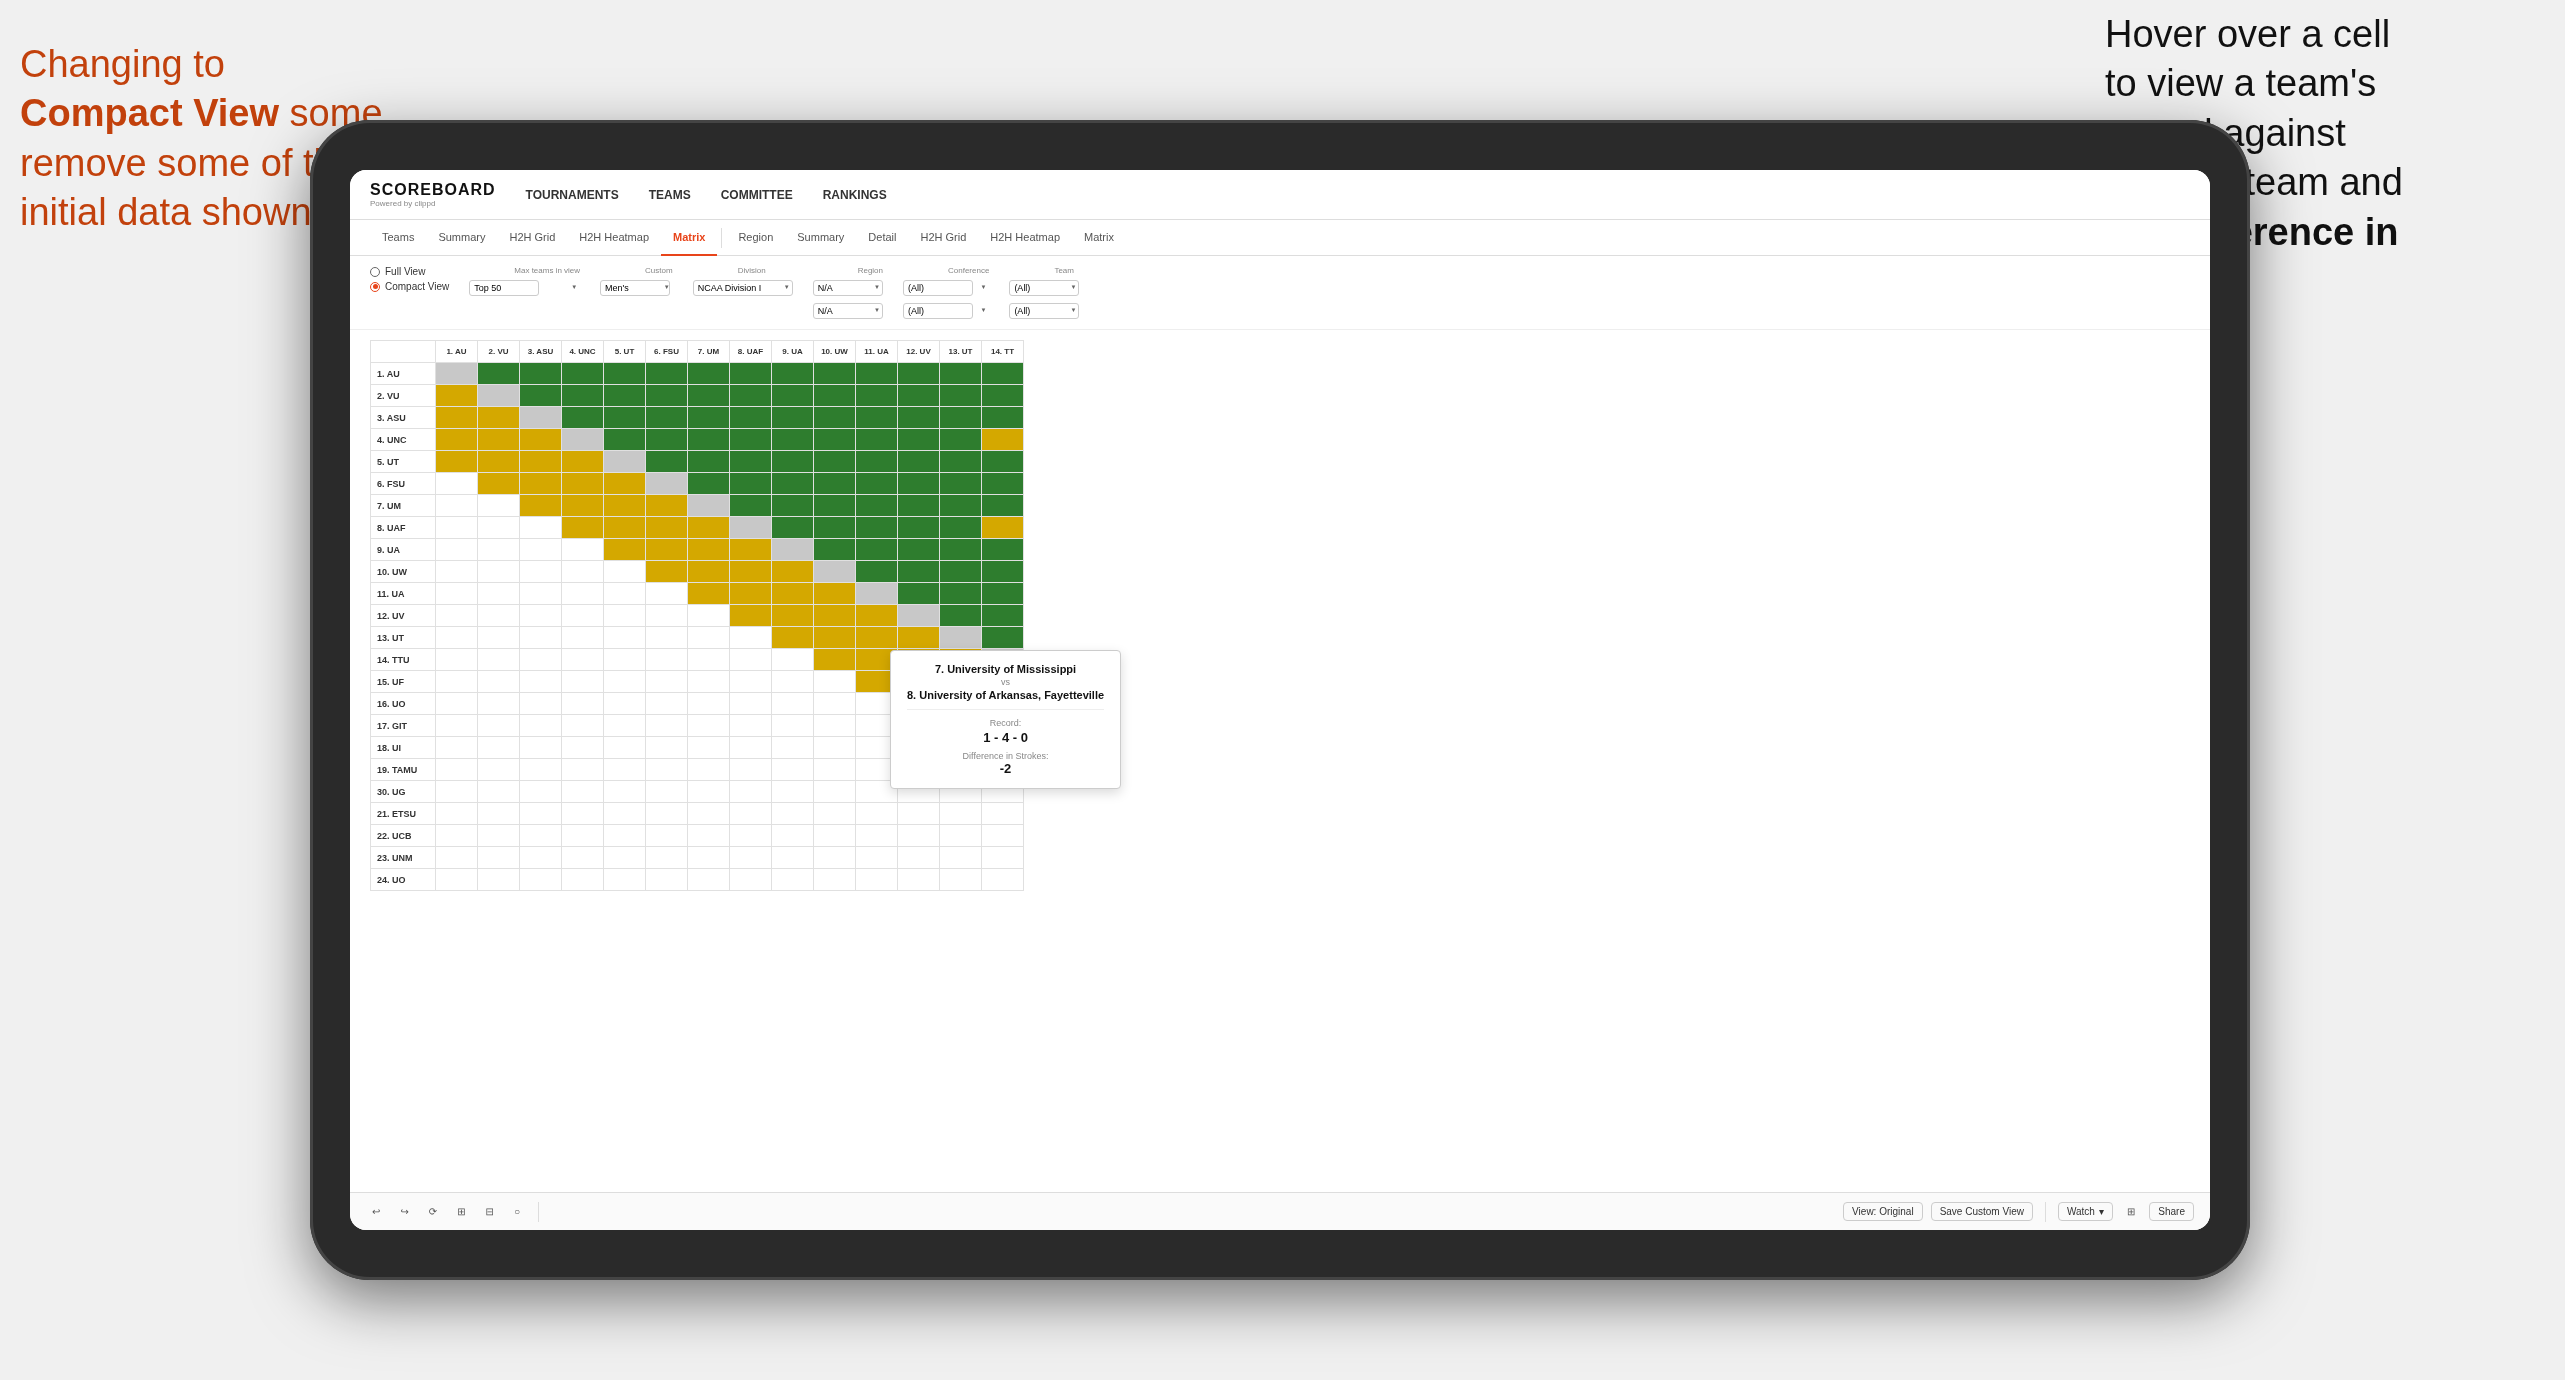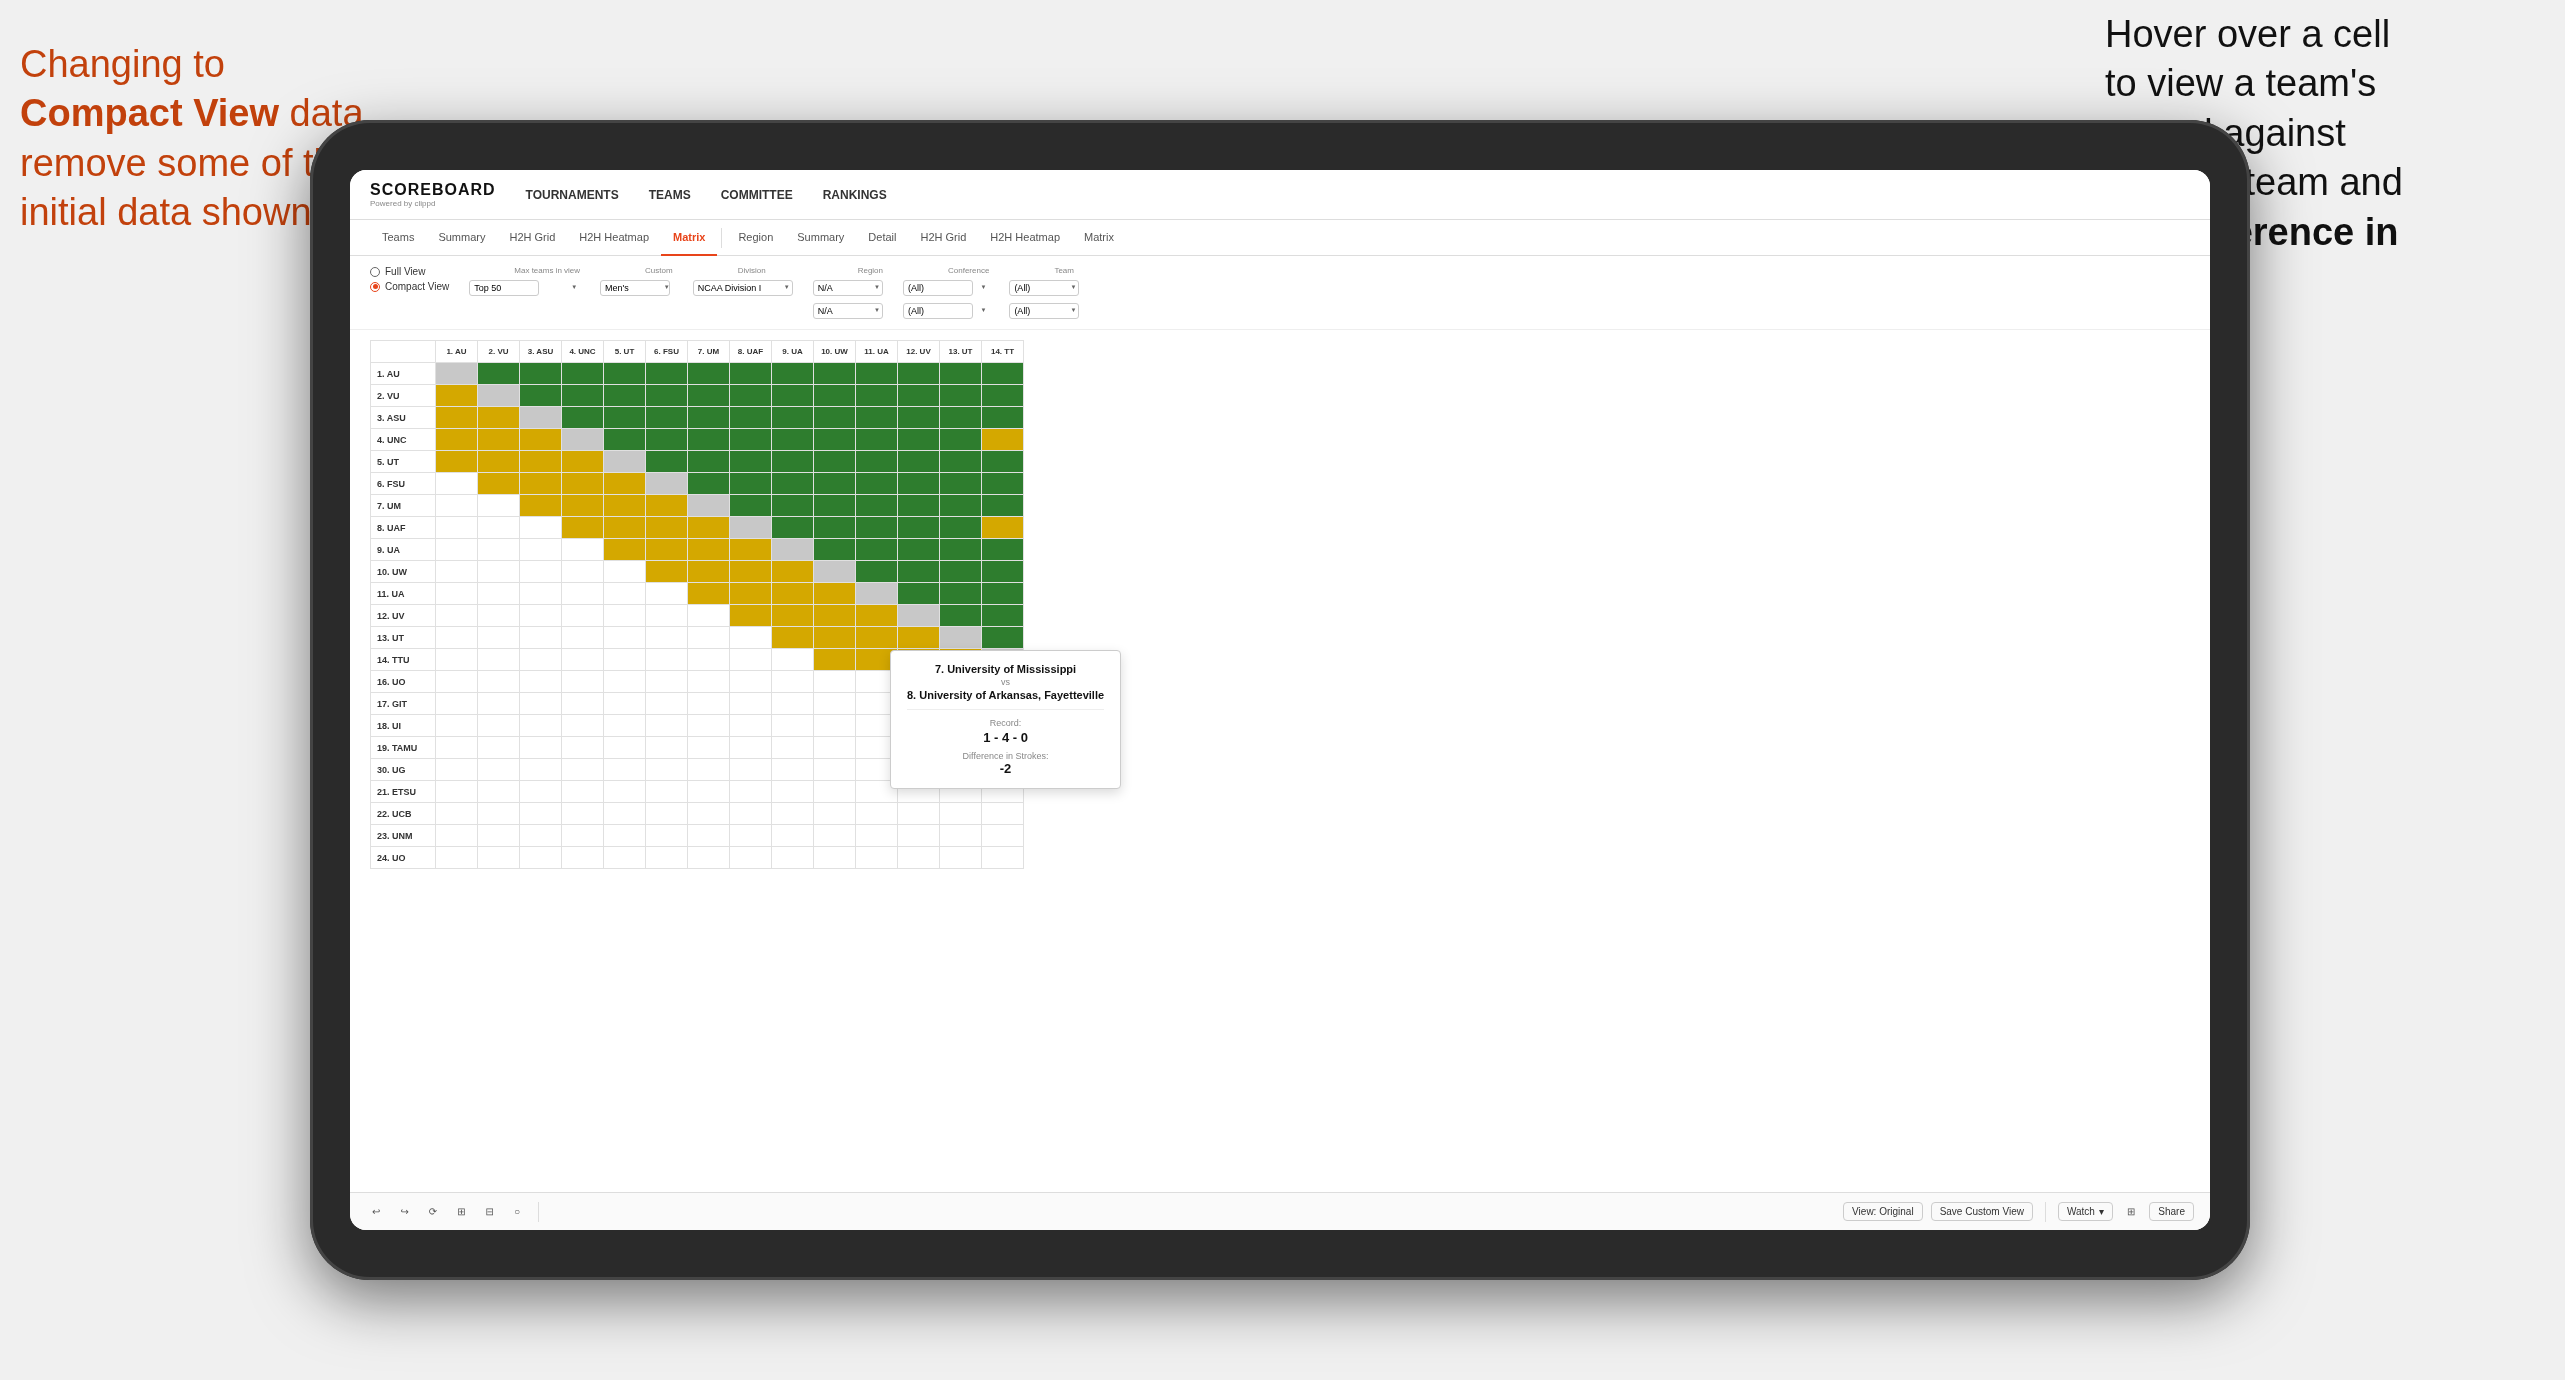--- a/index.html
+++ b/index.html
@@ -365,21 +365,21 @@
       display: flex;
       align-items: center;
       gap: 4px;
     }
   </style>
 </head>
 <body>
 
 <div class="annotation-left">
   <span>Changing to</span><br>
-  <strong>Compact View</strong><span> data</span><br>
+  <strong>Compact View</strong><span> some</span><br>
   <span>remove some of the</span><br>
   <span>initial data shown</span>
 </div>
 
 <div class="annotation-right">
   <span>Hover over a cell</span><br>
   <span>to view a team's</span><br>
   <span>record against</span><br>
   <span>another team and</span><br>
   <span>the </span><strong>Difference in</strong><br>
@@ -775,20 +775,37 @@
                 <td style="background-color: rgb(255, 255, 255);"></td>
                 <td style="background-color: rgb(255, 255, 255);"></td>
                 <td style="background-color: rgb(255, 255, 255);"></td>
                 <td style="background-color: rgb(212, 168, 0);"></td>
                 <td style="background-color: rgb(212, 168, 0);"></td>
                 <td style="background-color: rgb(212, 168, 0);"></td>
                 <td style="background-color: rgb(212, 168, 0);"></td>
                 <td style="background-color: rgb(200, 200, 200);"></td>
               </tr>
               <tr>
+                <th class="row-header">15. UF</th>
+                <td style="background-color: rgb(255, 255, 255);"></td>
+                <td style="background-color: rgb(255, 255, 255);"></td>
+                <td style="background-color: rgb(255, 255, 255);"></td>
+                <td style="background-color: rgb(255, 255, 255);"></td>
+                <td style="background-color: rgb(255, 255, 255);"></td>
+                <td style="background-color: rgb(255, 255, 255);"></td>
+                <td style="background-color: rgb(255, 255, 255);"></td>
+                <td style="background-color: rgb(255, 255, 255);"></td>
+                <td style="background-color: rgb(255, 255, 255);"></td>
+                <td style="background-color: rgb(255, 255, 255);"></td>
+                <td style="background-color: rgb(212, 168, 0);"></td>
+                <td style="background-color: rgb(212, 168, 0);"></td>
+                <td style="background-color: rgb(212, 168, 0);"></td>
+                <td style="background-color: rgb(212, 168, 0);"></td>
+              </tr>
+              <tr>
                 <th class="row-header">16. UO</th>
                 <td style="background-color: rgb(255, 255, 255);"></td>
                 <td style="background-color: rgb(255, 255, 255);"></td>
                 <td style="background-color: rgb(255, 255, 255);"></td>
                 <td style="background-color: rgb(255, 255, 255);"></td>
                 <td style="background-color: rgb(255, 255, 255);"></td>
                 <td style="background-color: rgb(255, 255, 255);"></td>
                 <td style="background-color: rgb(255, 255, 255);"></td>
                 <td style="background-color: rgb(255, 255, 255);"></td>
                 <td style="background-color: rgb(255, 255, 255);"></td>

